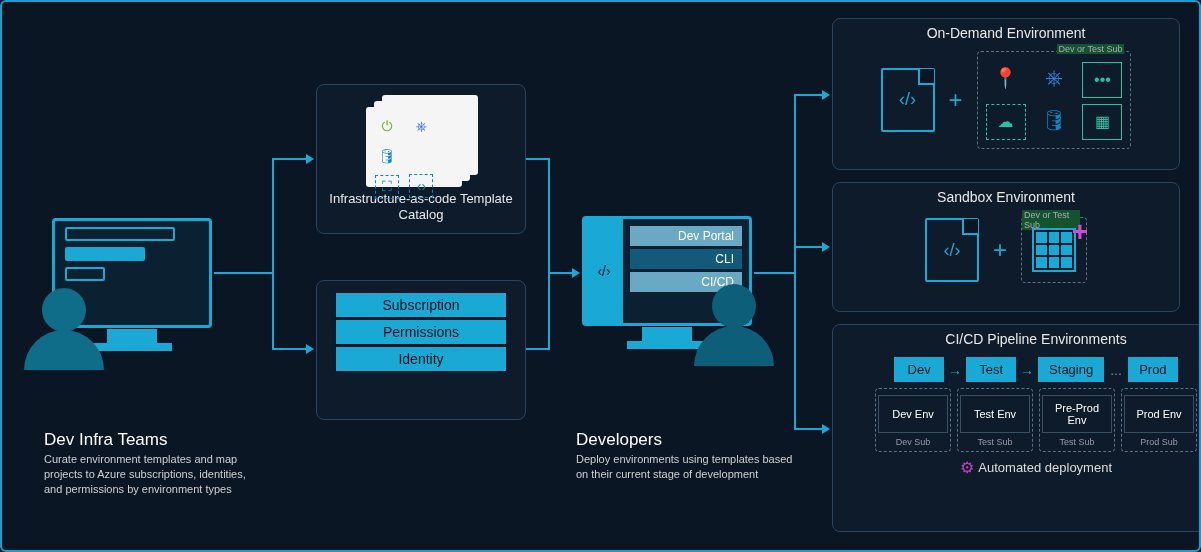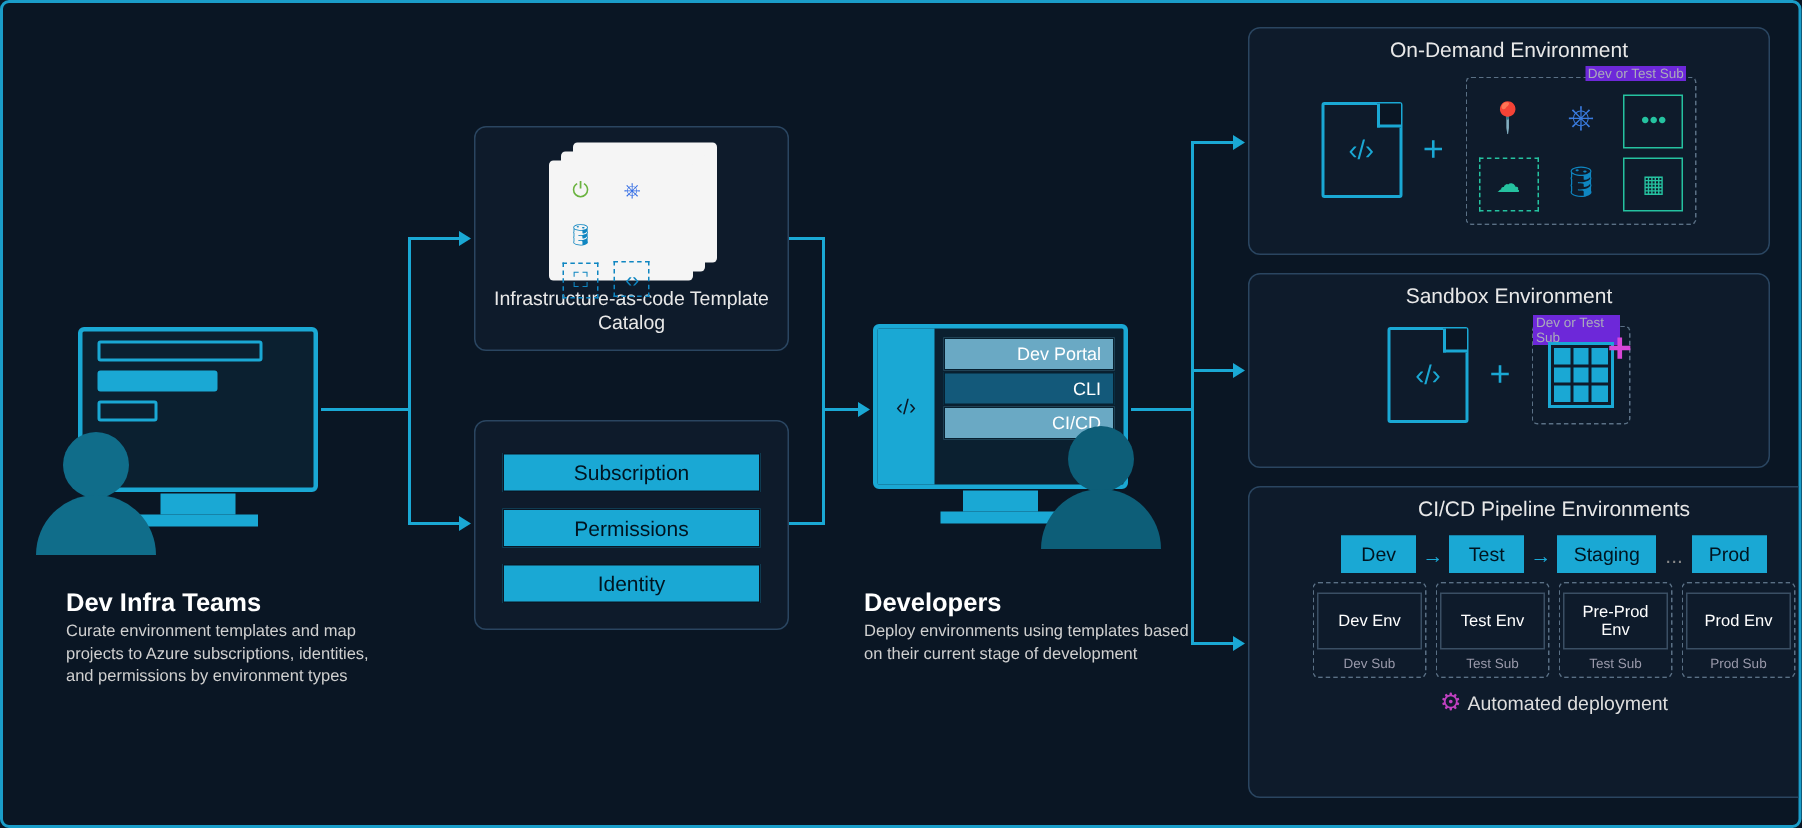--- a/index.html
+++ b/index.html
@@ -21,22 +21,23 @@
     background: rgba(20,35,55,0.4);
   }
   .panel-title {
     text-align: center;
     font-size: 14px;
     color: #e8e8e8;
     padding: 6px 0 4px 0;
   }
   .bold-title {
     font-size: 17px;
-    font-weight: 700;
+    font-weight: 400;
     color: #fff;
+    margin-top: 38px;
   }
   .desc {
     font-size: 11px;
     color: #d0d0d0;
     line-height: 1.35;
     margin-top: 2px;
   }
   
   .monitor {
     position: relative;
@@ -98,21 +99,21 @@
     font-size: 14px;
     margin: 3px;
   }
   .pill {
     background: #1aa8d4;
     color: #001420;
     text-align: center;
     padding: 4px 0;
     border: 1px solid #0a1624;
     font-size: 14px;
-    margin: 11px 18px;
+    margin: 1px 18px;
   }
   .code-icon {
     width: 54px; height: 64px;
     border: 2px solid #1aa8d4;
     border-radius: 2px;
     position: relative;
     display: flex;
     align-items: center;
     justify-content: center;
     color: #1aa8d4;
@@ -136,21 +137,21 @@
     border: 1px dashed #5a7085;
     border-radius: 4px;
     padding: 6px;
     position: relative;
   }
   .res-grid-label {
     position: absolute;
     top: -8px; right: 6px;
     font-size: 9px;
     color: #aab;
-    background: #6d28d9;
+    background: #14532d;
     padding: 0 2px;
   }
   .res-cell {
     width: 40px; height: 36px;
     display: inline-flex;
     align-items: center; justify-content: center;
     margin: 2px;
   }
   .grid-box {
     width: 44px; height: 44px;

